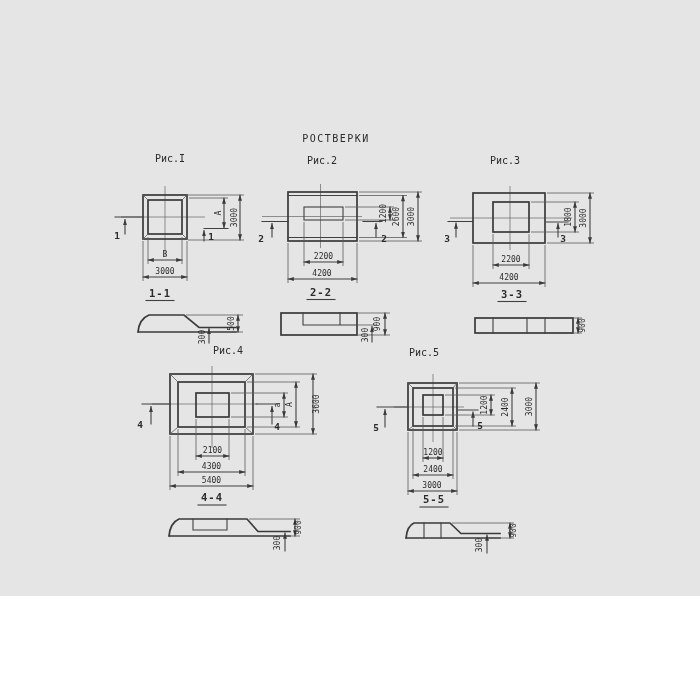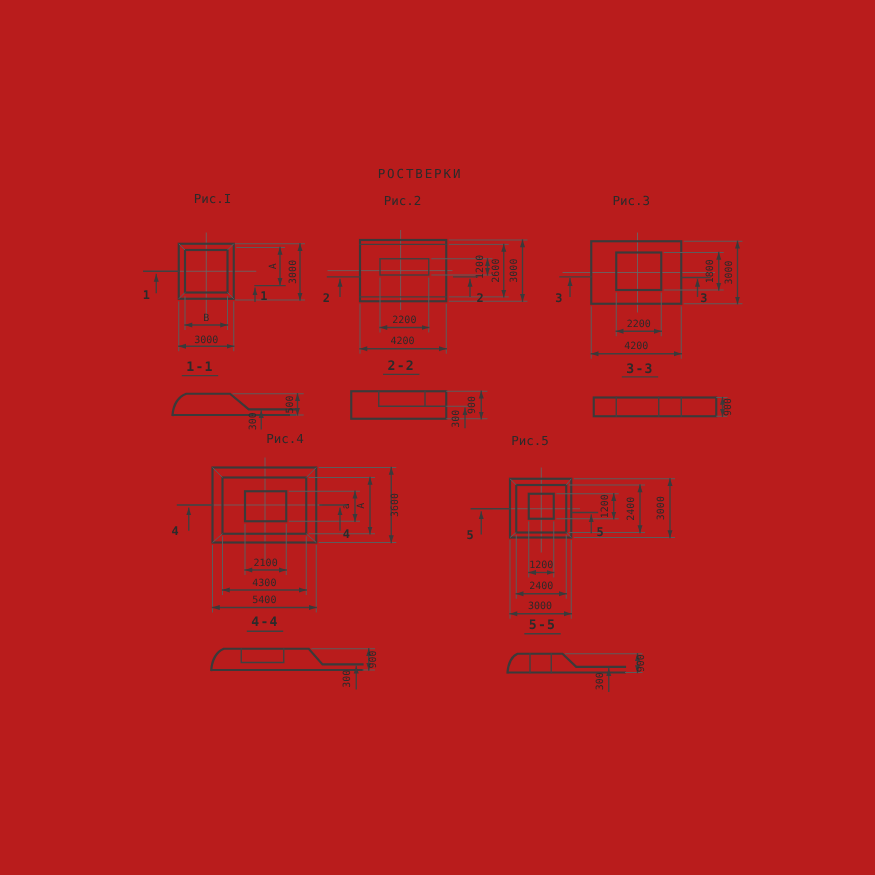--- a/index.html
+++ b/index.html
@@ -1,16 +1,16 @@
 <!DOCTYPE html>
 <html><head>
 <meta charset="utf-8">
 <style>
   html,body{margin:0;padding:0;background:#ffffff;}
-  .sheet{position:relative;width:700px;height:700px;background:#b91c1c;overflow:hidden;
+  .sheet{position:relative;width:700px;height:596px;background:#e5e5e5;overflow:hidden;
          font-family:"DejaVu Sans Mono",monospace;}
   svg{position:absolute;left:0;top:0;}
   .thick{stroke:#3a3a3a;stroke-width:1.7;fill:none;stroke-linecap:square;}
   .med{stroke:#404040;stroke-width:1.1;fill:none;stroke-linecap:square;}
   .thin{stroke:#5c5c5c;stroke-width:0.8;fill:none;}
   .cl{stroke:#666;stroke-width:0.7;fill:none;}
   text{fill:#2b2b2b;font-family:"DejaVu Sans Mono",monospace;}
   .dim{font-size:8px;}
   .cap{font-size:10px;}
   .cut{font-size:9.5px;font-weight:bold;}

